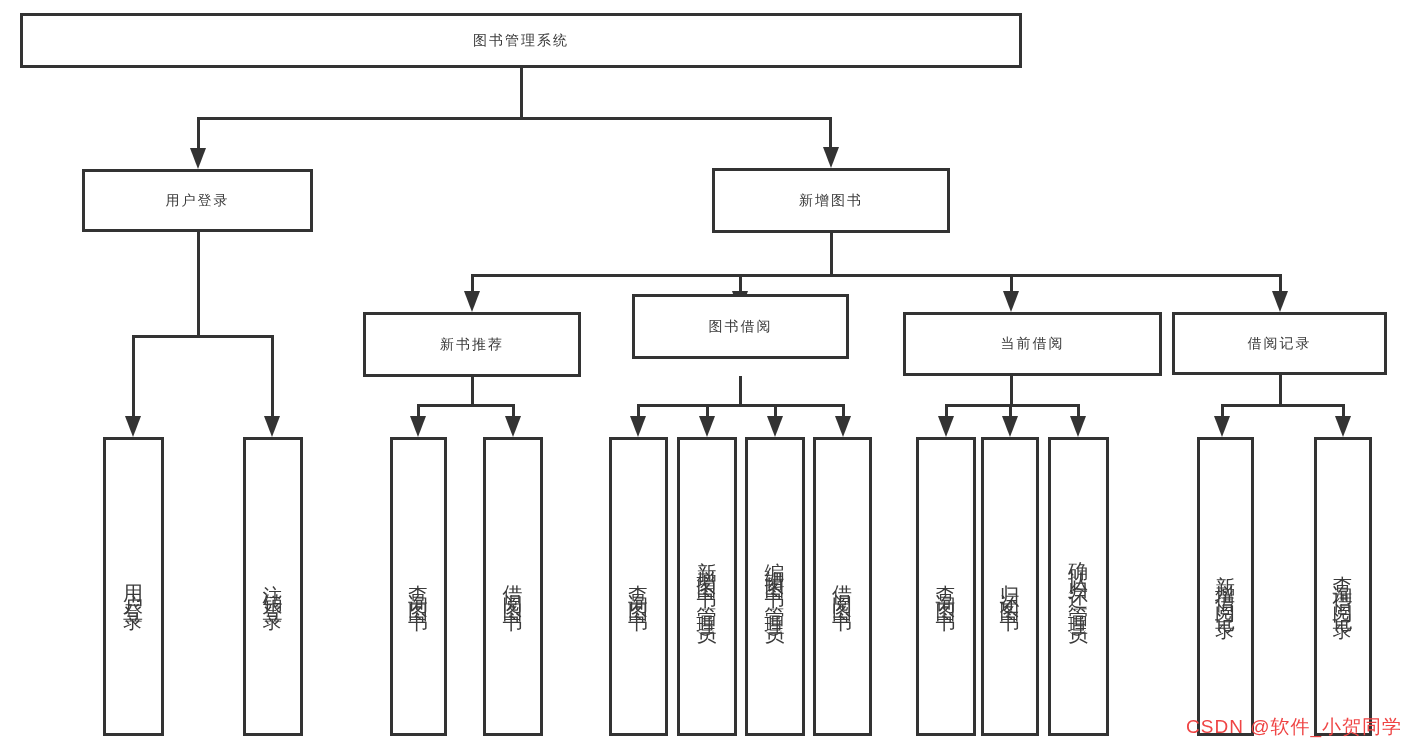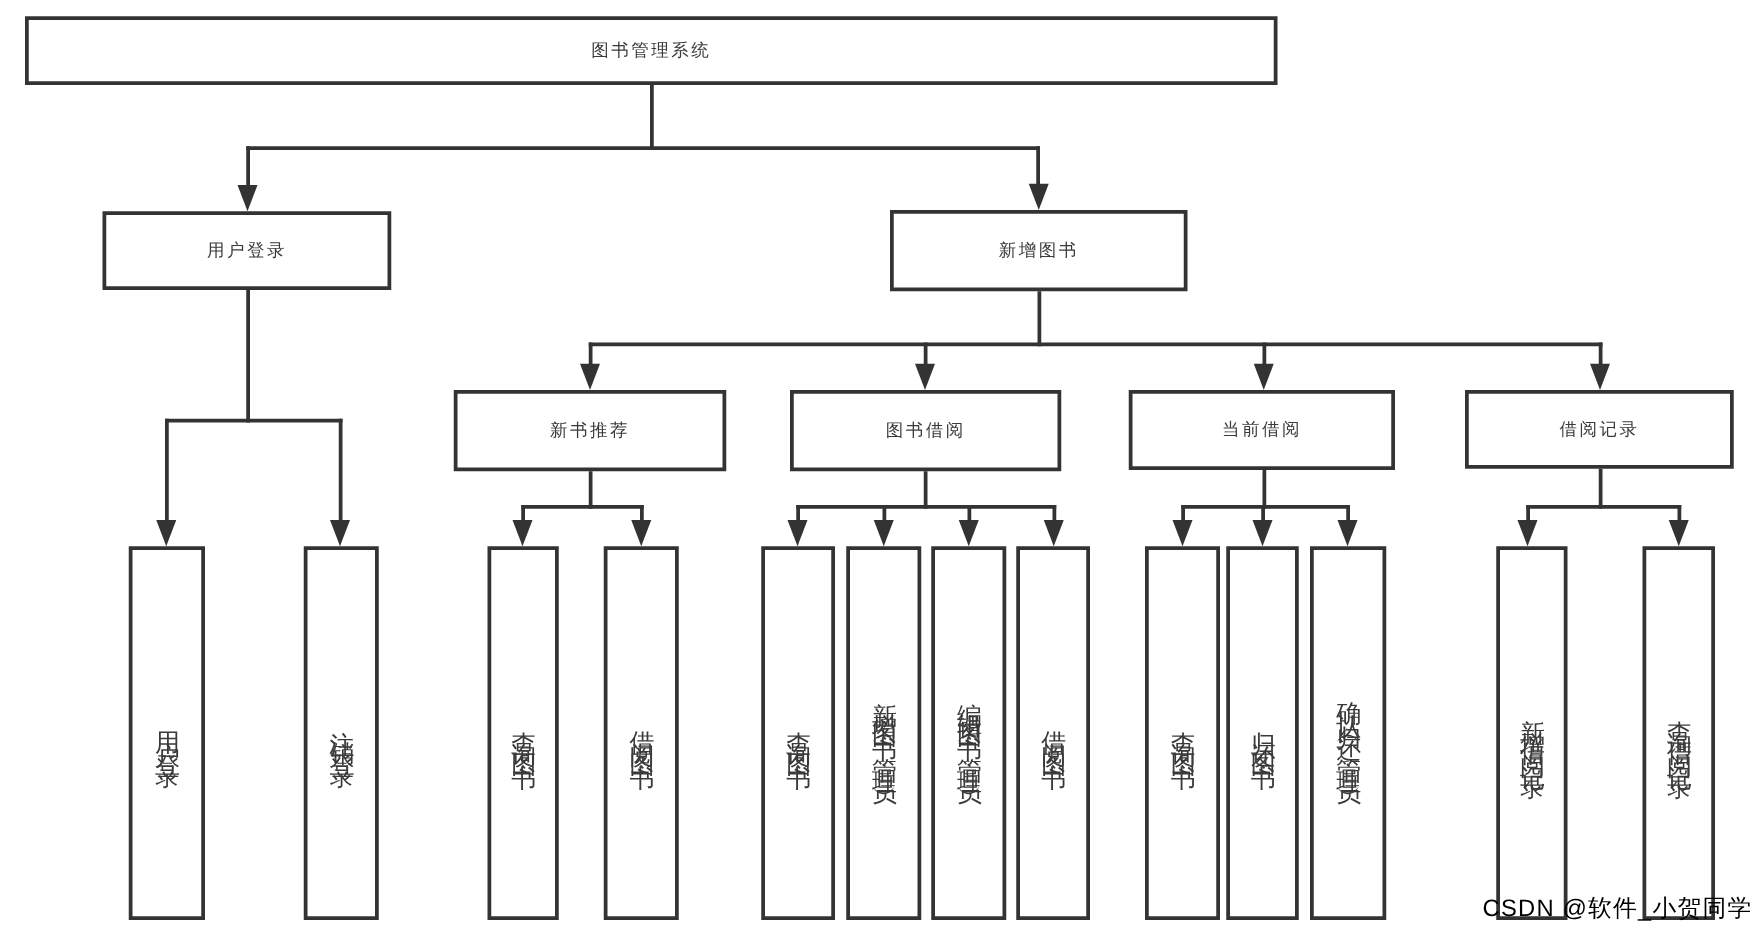--- a/index.html
+++ b/index.html
@@ -49,21 +49,21 @@
     letter-spacing:1px;
     color:#9c9c9c;
     z-index:10;
     white-space:nowrap;
   }
 </style>
 </head>
 <body>
 
 <div id="canvas" style="--line: #333333; --text: #3a3a3a; background: rgb(255, 255, 255);">
-  <span class="watermark" style="color: #000000;">CSDN @软件_小贺同学</span>
+  <span class="watermark" style="color: #ef4444;">CSDN @软件_小贺同学</span>
 <div class="seg" style="left: 519.5px; top: 66.5px; width: 3px; height: 53px;"></div>
     <div class="seg" style="left: 196.5px; top: 116.5px; width: 635px; height: 3px;"></div>
     <div class="seg" style="left: 196.5px; top: 116.5px; width: 3px; height: 35px;"></div>
     <div class="seg" style="left: 828.5px; top: 116.5px; width: 3px; height: 35px;"></div>
     <div class="seg" style="left: 196.5px; top: 230.5px; width: 3px; height: 107px;"></div>
     <div class="seg" style="left: 131.5px; top: 334.5px; width: 142px; height: 3px;"></div>
     <div class="seg" style="left: 131.5px; top: 334.5px; width: 3px; height: 83px;"></div>
     <div class="seg" style="left: 270.5px; top: 334.5px; width: 3px; height: 83px;"></div>
     <div class="seg" style="left: 829.5px; top: 231.5px; width: 3px; height: 45px;"></div>
     <div class="seg" style="left: 470.5px; top: 273.5px; width: 811px; height: 3px;"></div>
@@ -114,24 +114,24 @@
     </div>
     <div class="box" style="left: 82px; top: 169px; width: 231px; height: 63px;">
       <span>用户登录</span>
     </div>
     <div class="box" style="left: 712px; top: 168px; width: 238px; height: 65px;">
       <span>新增图书</span>
     </div>
     <div class="box" style="left: 363px; top: 312px; width: 218px; height: 65px; text-align: center;">
       <span>新书推荐</span>
     </div>
-    <div class="box" style="left: 632px; top: 312px; width: 217px; height: 65px;">
+    <div class="box" style="left: 632px; top: 294px; width: 217px; height: 65px;">
       <span>图书借阅</span>
     </div>
-    <div class="box" style="left: 903px; top: 312px; width: 213px; height: 64px;">
+    <div class="box" style="left: 903px; top: 312px; width: 259px; height: 64px;">
       <span>当前借阅</span>
     </div>
     <div class="box" style="left: 1172px; top: 312px; width: 215px; height: 63px;">
       <span>借阅记录</span>
     </div>
     <div class="box v" style="left: 103px; top: 437px; width: 61px; height: 299px;">
       <span>用户登录</span>
     </div>
     <div class="box v" style="left: 243px; top: 437px; width: 60px; height: 299px;">
       <span>注销登录</span>

